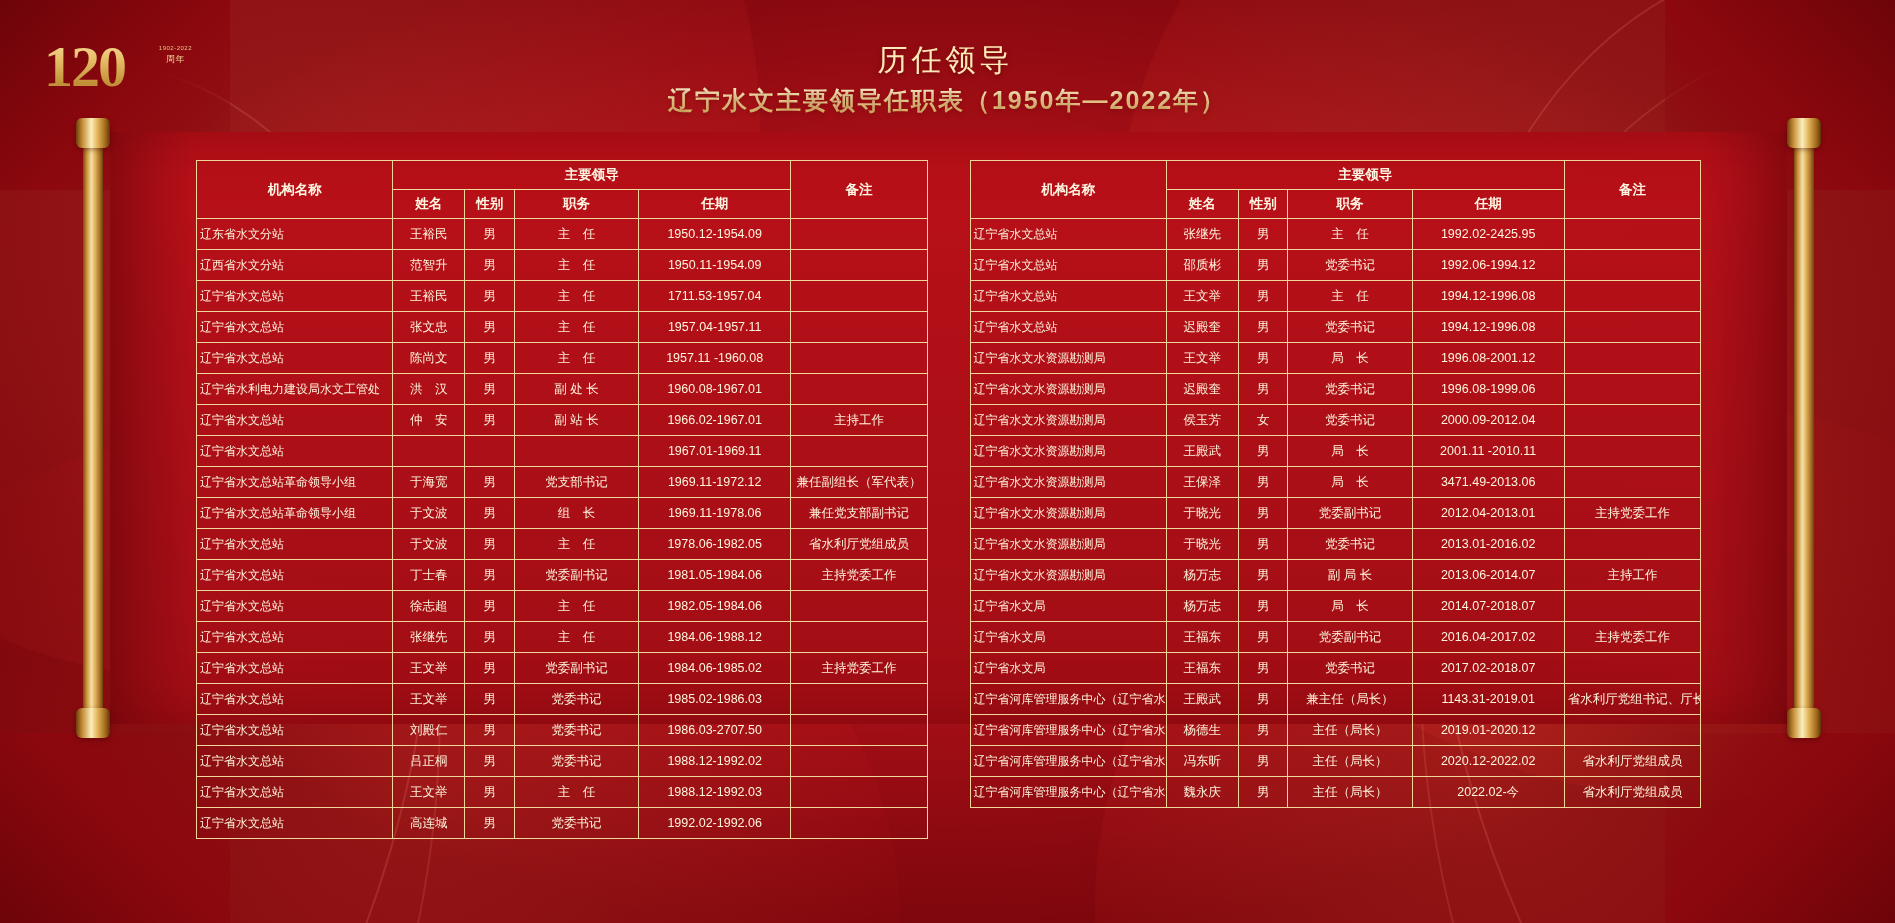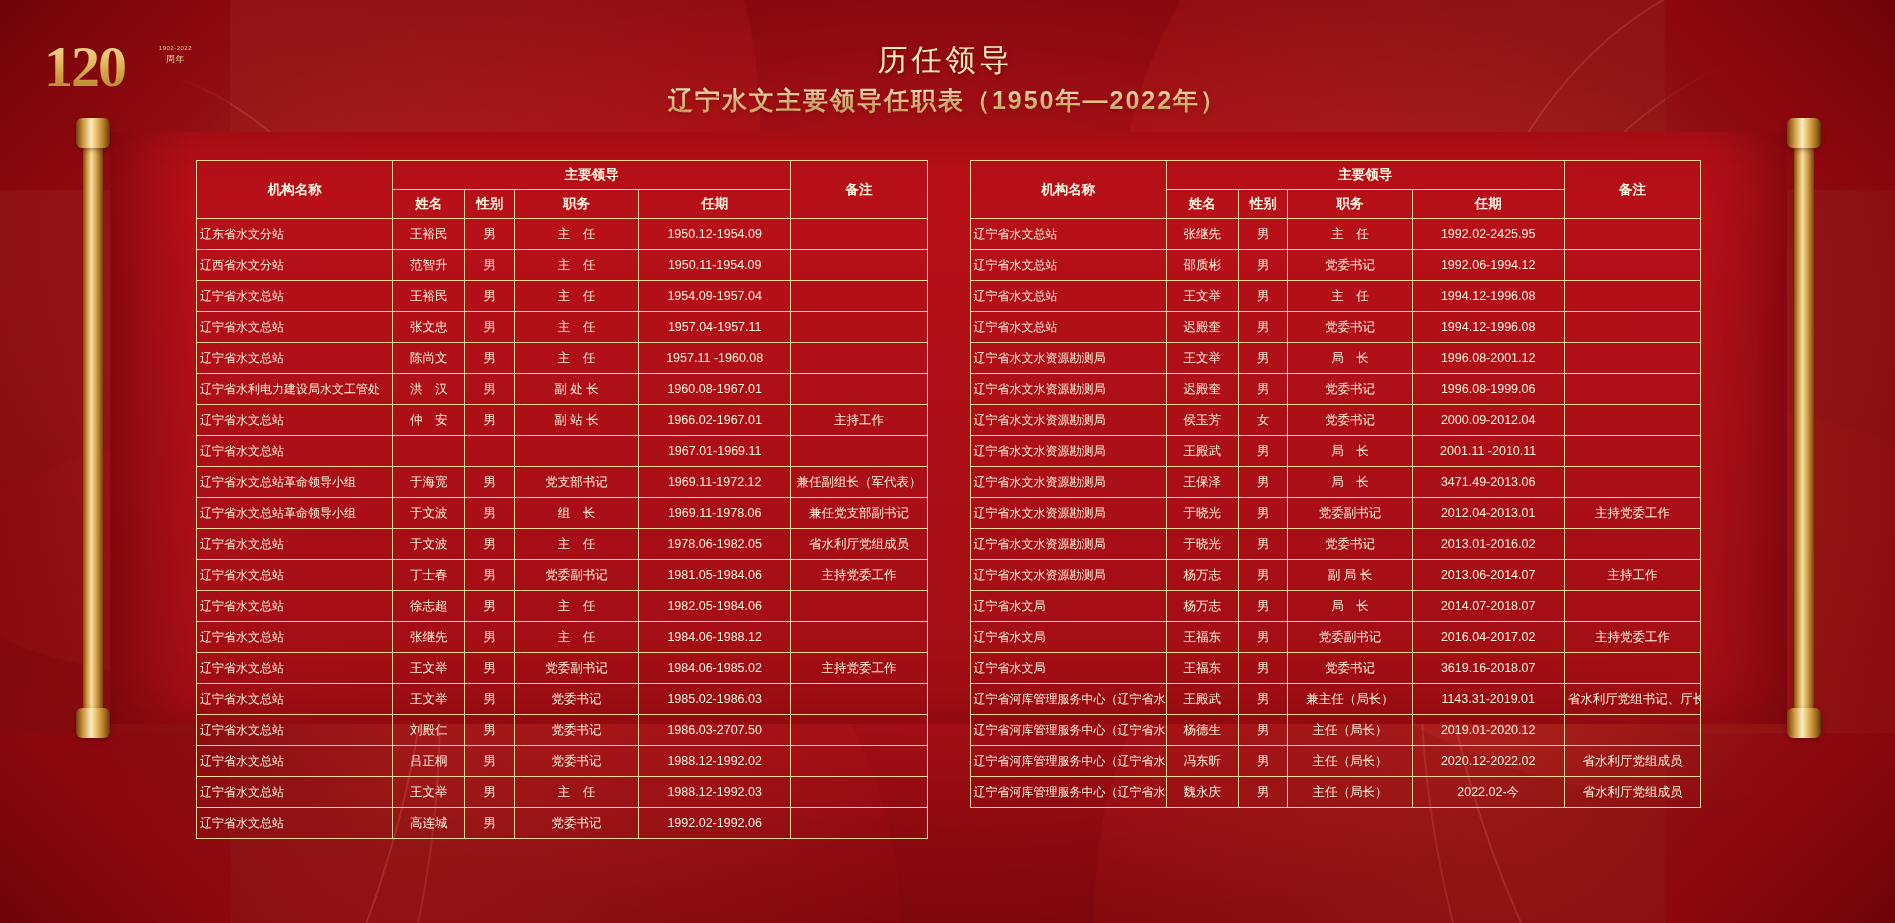--- a/index.html
+++ b/index.html
@@ -292,21 +292,21 @@
                   <td>男</td>
                   <td>主　任</td>
                   <td>1950.11-1954.09</td>
                   <td></td>
                 </tr>
                 <tr>
                   <td class="org">辽宁省水文总站</td>
                   <td>王裕民</td>
                   <td>男</td>
                   <td>主　任</td>
-                  <td>1954.09-1957.04</td>
+                  <td>1711.53-1957.04</td>
                   <td></td>
                 </tr>
                 <tr>
                   <td class="org">辽宁省水文总站</td>
                   <td>张文忠</td>
                   <td>男</td>
                   <td>主　任</td>
                   <td>1957.04-1957.11</td>
                   <td></td>
                 </tr>
@@ -576,21 +576,21 @@
                   <td>男</td>
                   <td>党委副书记</td>
                   <td>2016.04-2017.02</td>
                   <td>主持党委工作</td>
                 </tr>
                 <tr>
                   <td class="org">辽宁省水文局</td>
                   <td>王福东</td>
                   <td>男</td>
                   <td>党委书记</td>
-                  <td>3619.16-2018.07</td>
+                  <td>2017.02-2018.07</td>
                   <td></td>
                 </tr>
                 <tr>
                   <td class="org">辽宁省河库管理服务中心（辽宁省水文局）</td>
                   <td>王殿武</td>
                   <td>男</td>
                   <td>兼主任（局长）</td>
                   <td>1143.31-2019.01</td>
                   <td>省水利厅党组书记、厅长</td>
                 </tr>

